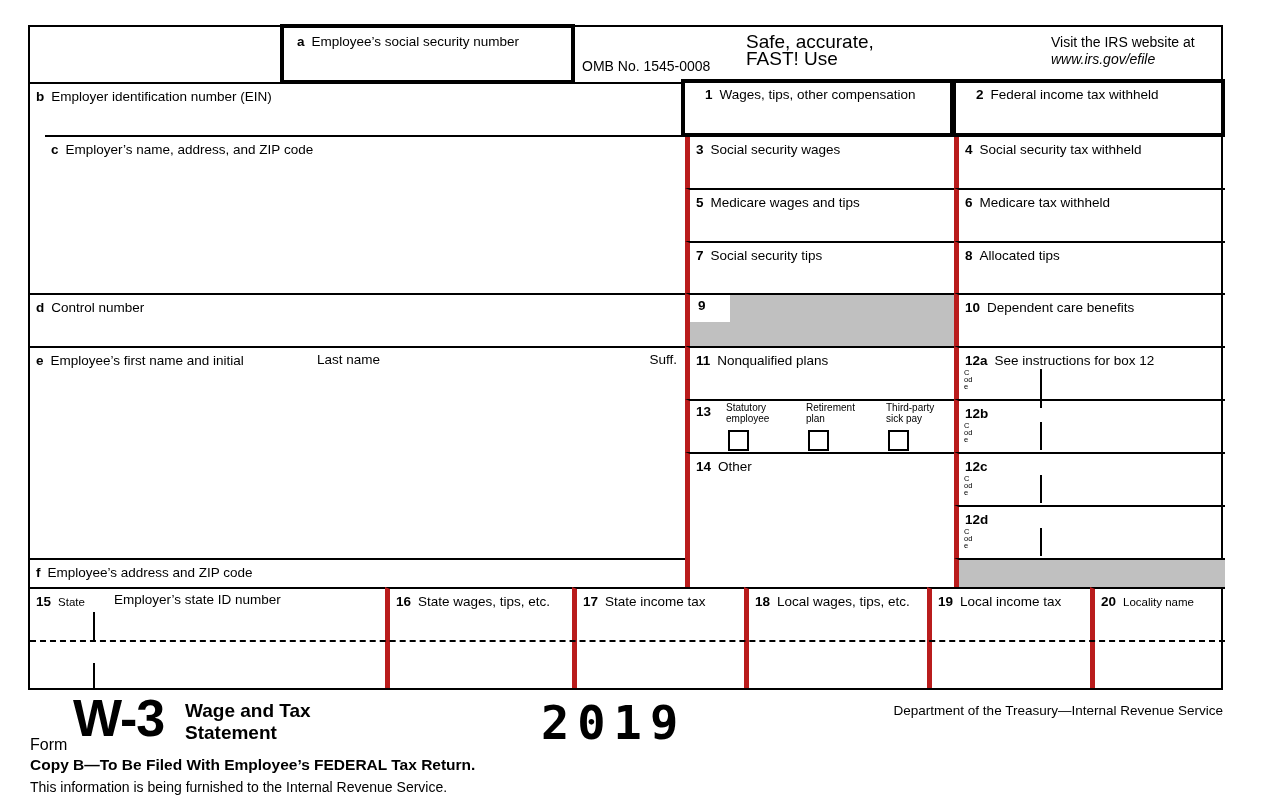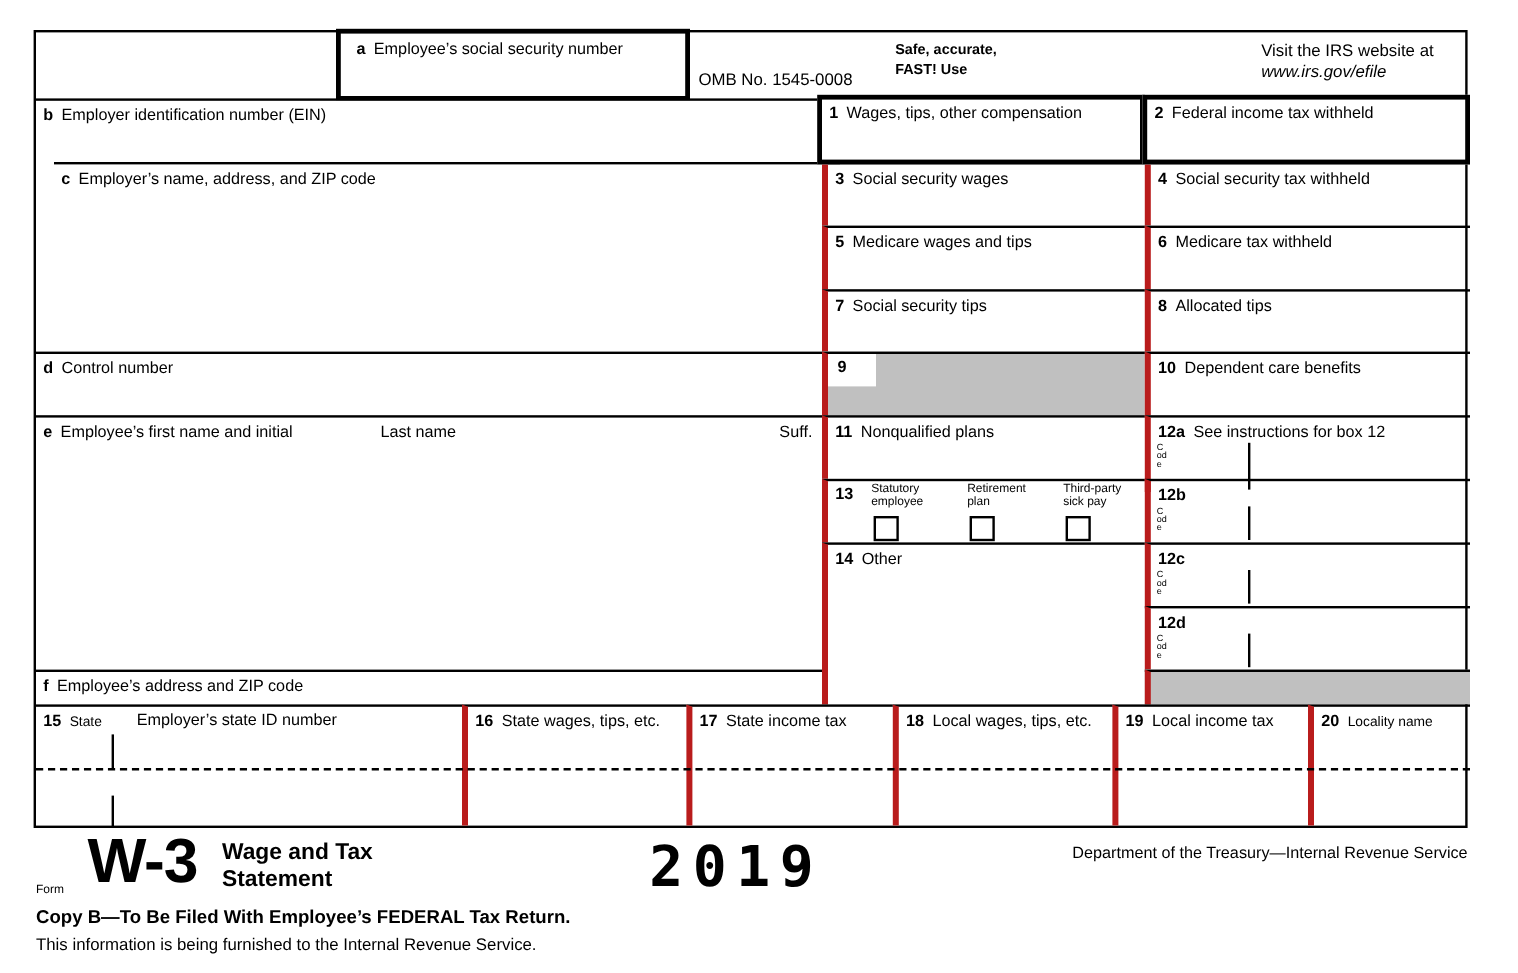--- a/index.html
+++ b/index.html
@@ -10,51 +10,51 @@
   }
   .form{
     position:absolute;left:28px;top:25px;width:1195px;height:665px;
     border:2px solid #000;box-sizing:border-box;overflow:visible;
   }
   .cell{
     position:absolute;border-top:2px solid #000;border-left:5px solid #b91c1c;
     box-sizing:border-box;padding:3px 6px;background:transparent;
   }
   .noleft{border-left:none;}
-  .thick{border:4px solid #000;background:#fff;z-index:5;padding:2px 6px;}
+  .thick{border:4px solid #000;background:#fff;z-index:5;padding:2px 20px;}
   .shaded{background:#c0c0c0;padding:0;}
   .bn{font-weight:bold;font-size:13.5px;margin-right:7px;}
   .bl{font-size:13.5px;}
   .small{font-size:11.5px;}
   .abs{position:absolute;}
   .code{
     position:absolute;left:5px;top:21px;width:9px;
     font-size:7.5px;line-height:7px;word-break:break-all;letter-spacing:0;
   }
   .codeline{position:absolute;left:81px;top:21px;bottom:2px;border-left:2px solid #000;}
   .checkbox{position:absolute;width:21px;height:21px;border:2px solid #000;box-sizing:border-box;background:#fff;}
   .cb-label{position:absolute;top:2px;font-size:10px;line-height:10.5px;}
   .dashed{position:absolute;left:0;top:613px;width:1195px;height:0;border-top:2px dashed #000;z-index:3;}
   .stateline{position:absolute;left:63px;width:0;border-left:2px solid #000;z-index:3;}
   .w9patch{position:absolute;left:0;top:0;width:40px;height:27px;background:#fff;}
   
   .omb{position:absolute;left:552px;top:31px;font-size:14px;}
-  .safe{position:absolute;left:716px;top:6px;font-size:12px;font-weight:bold;line-height:17px;}
+  .safe{position:absolute;left:716px;top:6px;font-size:19px;font-weight:normal;line-height:17px;}
   .visit{position:absolute;left:1021px;top:7px;font-size:14px;line-height:17px;}
   .visit .url{font-style:italic;}
   .efile{
     position:absolute;left:835px;top:3px;width:178px;height:48px;background:#000;
     border-radius:50%;color:#fff;display:flex;align-items:center;justify-content:center;
   }
   .efile-irs{position:absolute;left:15px;top:8px;font-size:12px;font-weight:bold;font-style:italic;}
   .efile-e{font-weight:bold;font-size:42px;line-height:36px;margin-left:14px;font-family:"DejaVu Sans",sans-serif;}
   .efile-file{font-weight:bold;font-style:italic;font-size:33px;line-height:36px;margin-left:2px;}
   .bolt{margin:6px 0 0 1px;}
   
-  .form-word{position:absolute;left:30px;top:736px;font-size:10px;}
+  .form-word{position:absolute;left:30px;top:736px;font-size:16px;}
   .w2{position:absolute;left:73px;top:692px;font-size:52px;font-weight:bold;letter-spacing:-1px;line-height:52px;}
   .wts{position:absolute;left:185px;top:700px;font-size:19px;font-weight:bold;line-height:22px;}
   .year{
     position:absolute;left:541px;top:699px;font-family:"DejaVu Sans Mono", monospace;
     font-weight:bold;font-size:47px;letter-spacing:8px;line-height:47px;
   }
   .dept{position:absolute;right:42px;top:703px;font-size:13.5px;}
   .copy1{position:absolute;left:30px;top:756px;font-size:15.5px;font-weight:bold;}
   .copy2{position:absolute;left:30px;top:779px;font-size:14px;}
   .lastname{position:absolute;left:287px;top:4px;font-size:13.5px;}

